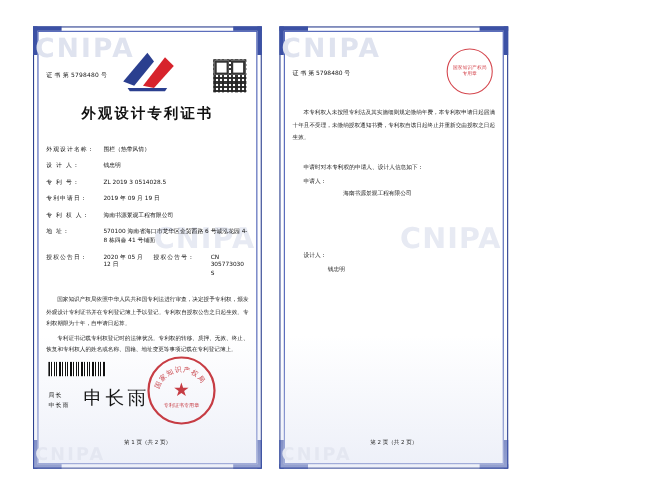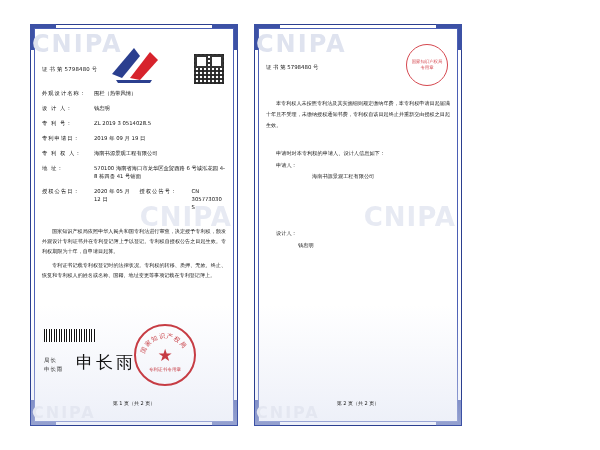--- a/index.html
+++ b/index.html
@@ -259,20 +259,21 @@
       <div class="qr"></div>
 
       <svg class="logo" viewBox="0 0 56 40">
         <path d="M6 30 L28 4 L34 12 L16 34 Z" fill="#2b3f8f"></path>
         <path d="M24 34 L44 8 L52 16 L34 36 Z" fill="#d7232c"></path>
         <path d="M10 36 L46 36 L44 39 L12 39 Z" fill="#2b3f8f"></path>
       </svg>
 
       <div class="cert-no">证 书 第 5798480 号</div>
 
+      <div class="title">外观设计专利证书</div>
 
       <div class="fields">
         <div class="frow">
           <span class="flabel">外观设计名称：</span>
           <span class="fval">围栏（热带风情）</span>
         </div>
         <div class="frow">
           <span class="flabel">设 计 人：</span>
           <span class="fval">钱忠明</span>
         </div>

